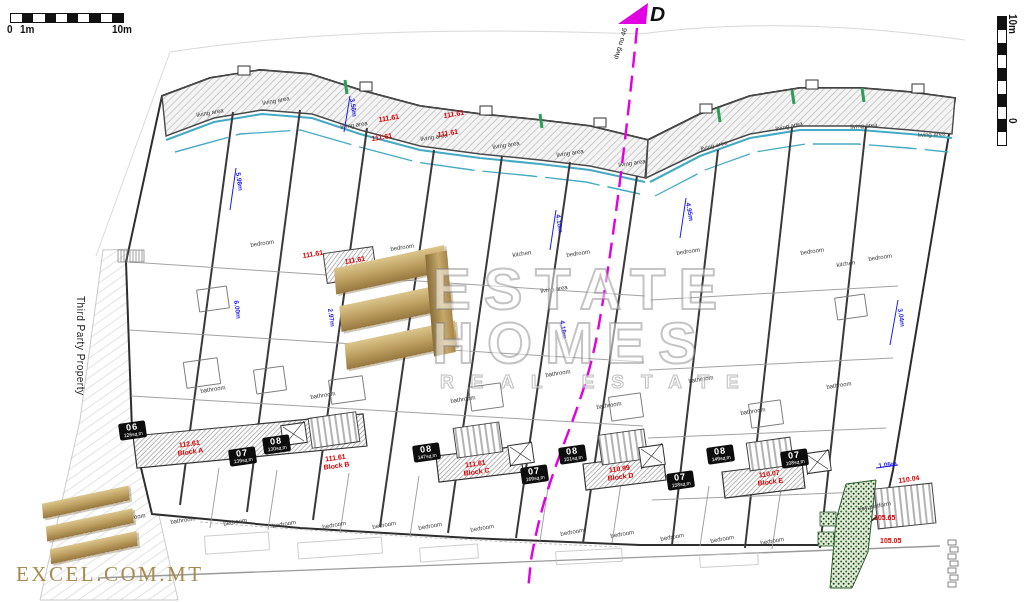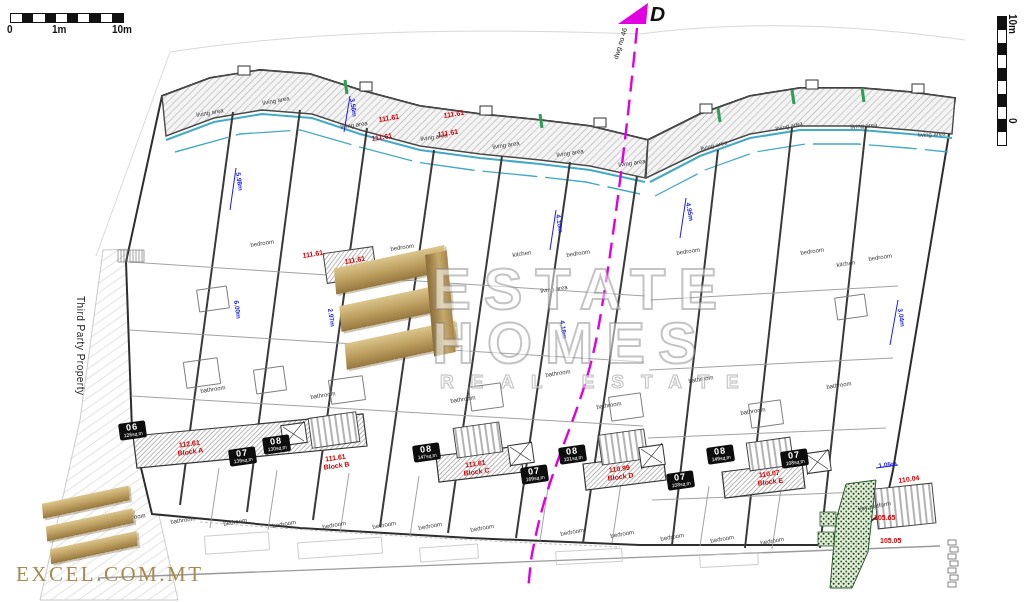--- a/index.html
+++ b/index.html
@@ -347,21 +347,21 @@
       <div class="seg-w"></div>
       <div class="seg-b"></div>
     <div class="seg-w"></div>
       <div class="seg-b"></div>
       <div class="seg-w"></div>
       <div class="seg-b"></div>
     <div class="seg-w"></div>
       <div class="seg-b"></div>
   </div>
   <div class="sb-lbl" style="left:7px;top:24px;">0</div>
-  <div class="sb-lbl" style="left:20px;top:24px;margin-left:32px;">1m</div>
+  <div class="sb-lbl" style="left:20px;top:24px;">1m</div>
   <div class="sb-lbl" style="left:112px;top:24px;">10m</div>
 
   <div class="sb-right">
     <div class="seg-b"></div>
       <div class="seg-w"></div>
       <div class="seg-b"></div>
       <div class="seg-w"></div>
     <div class="seg-b"></div>
       <div class="seg-w"></div>
       <div class="seg-b"></div>

